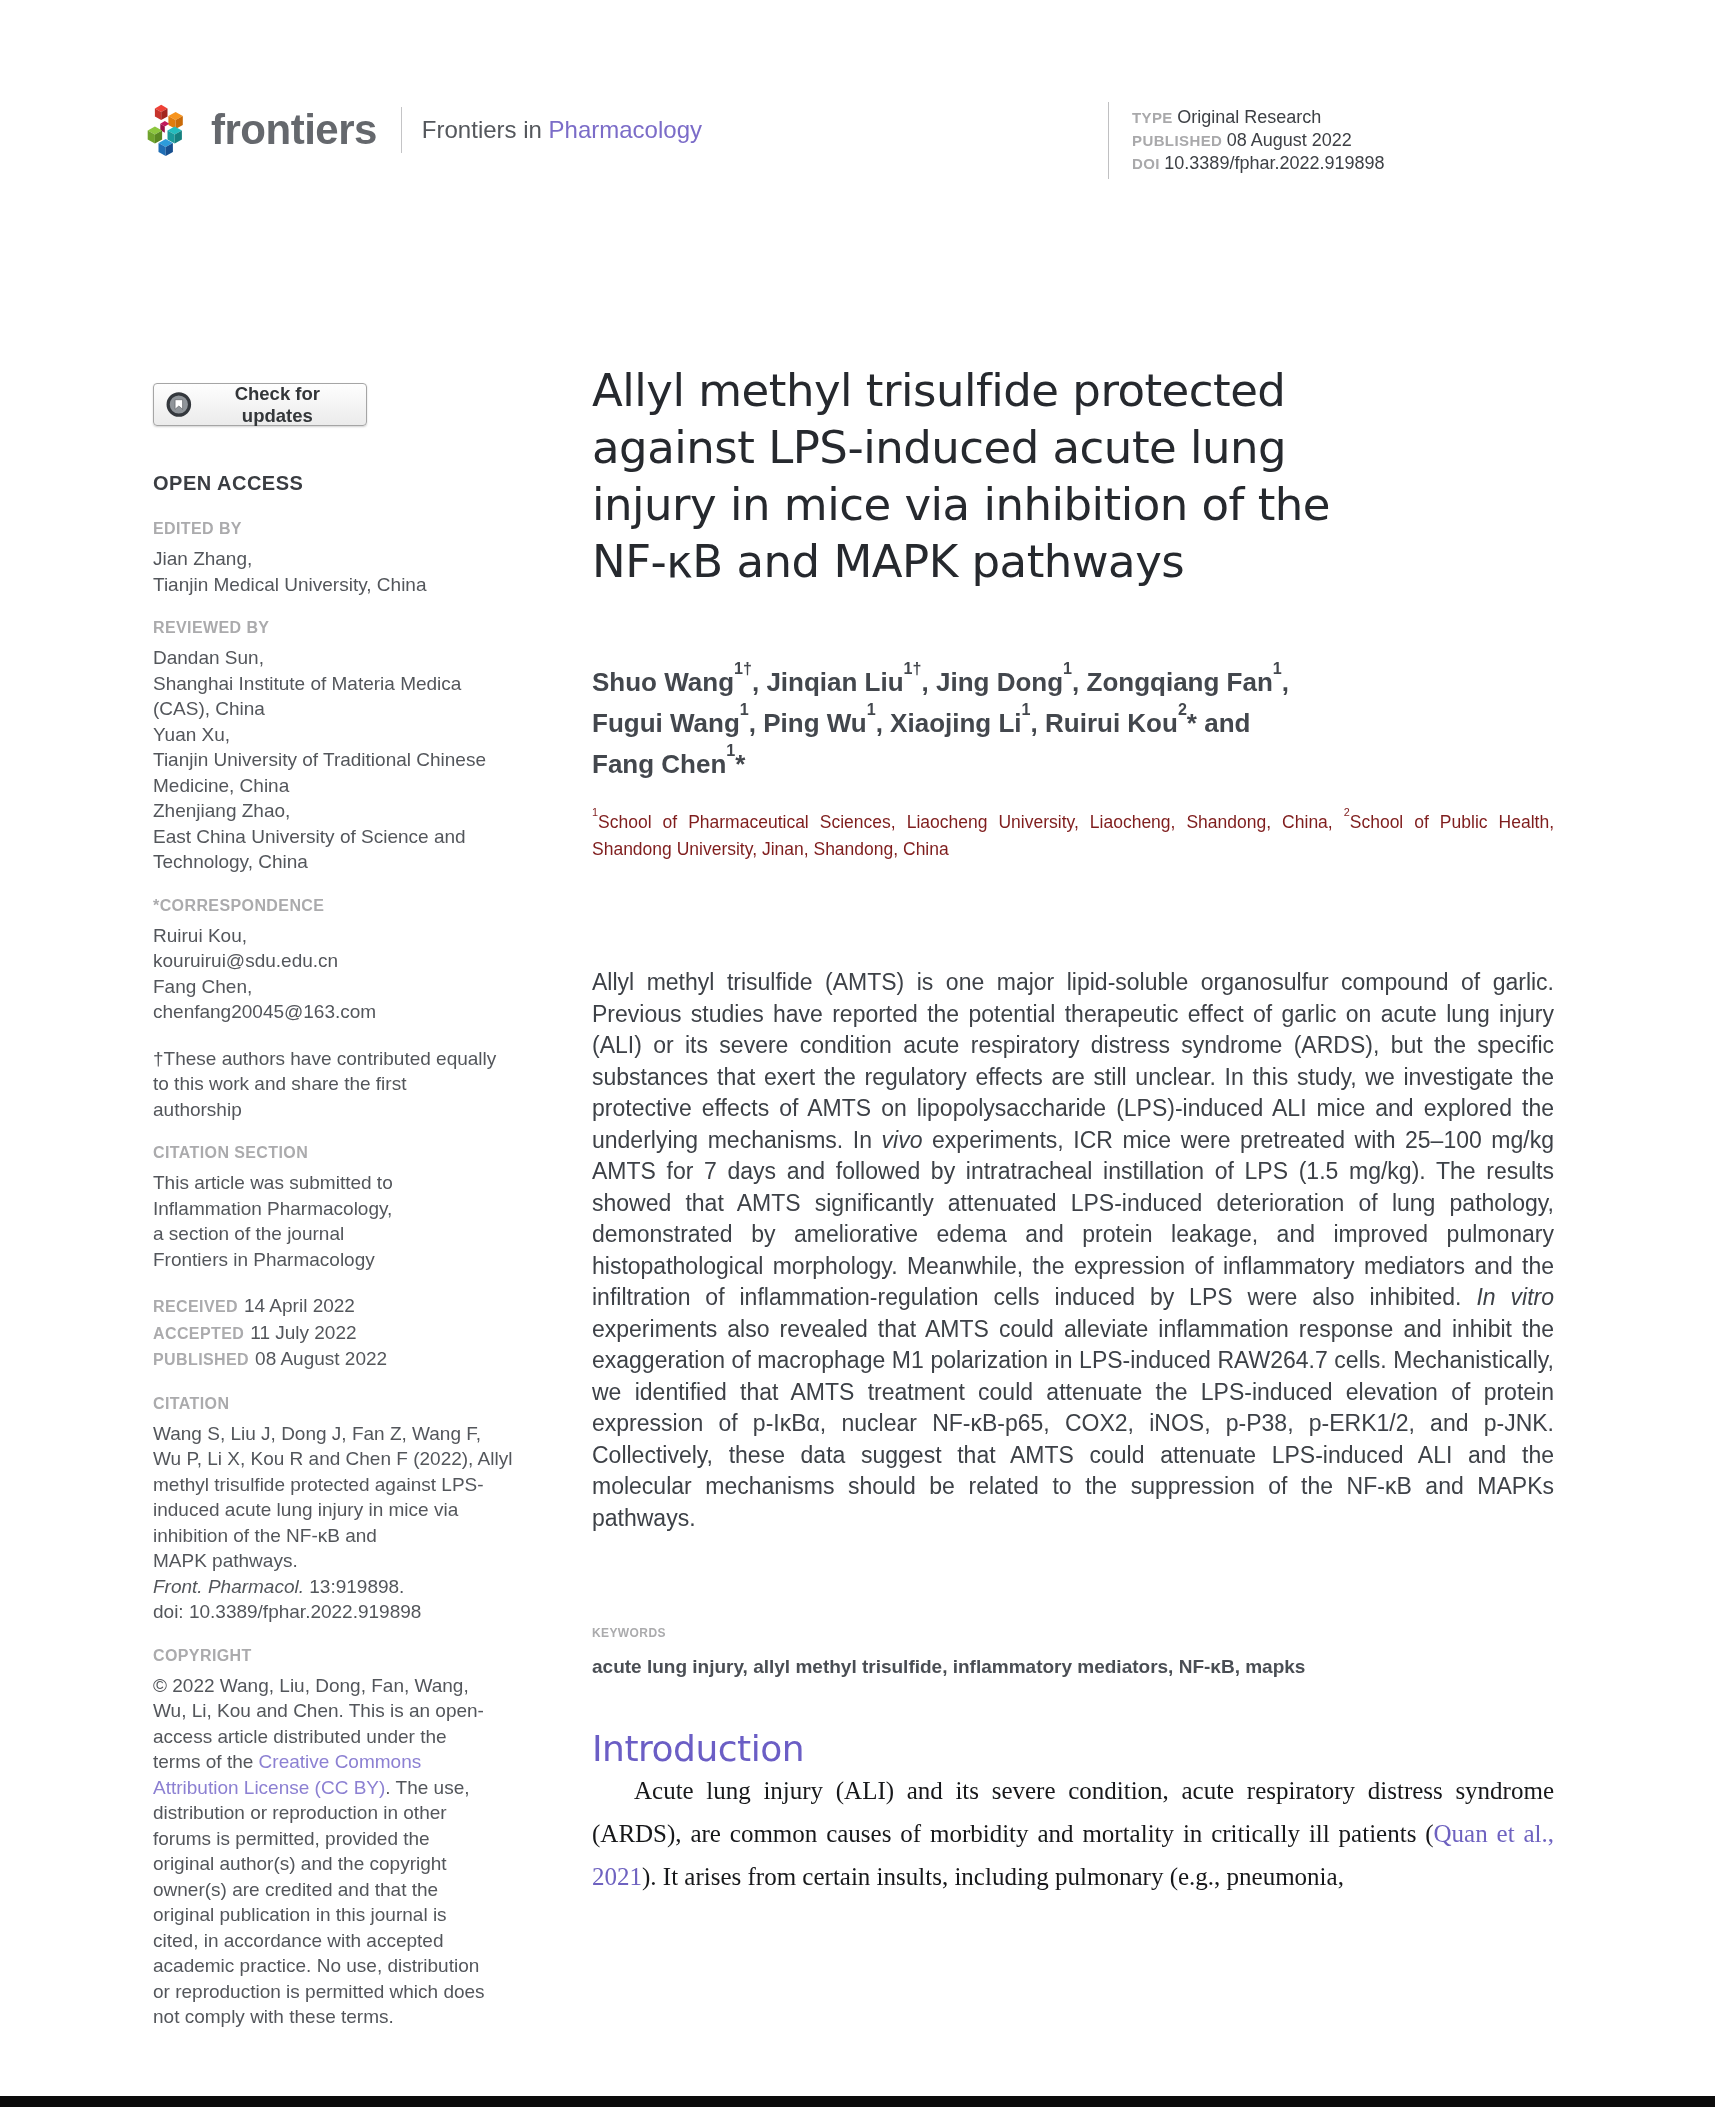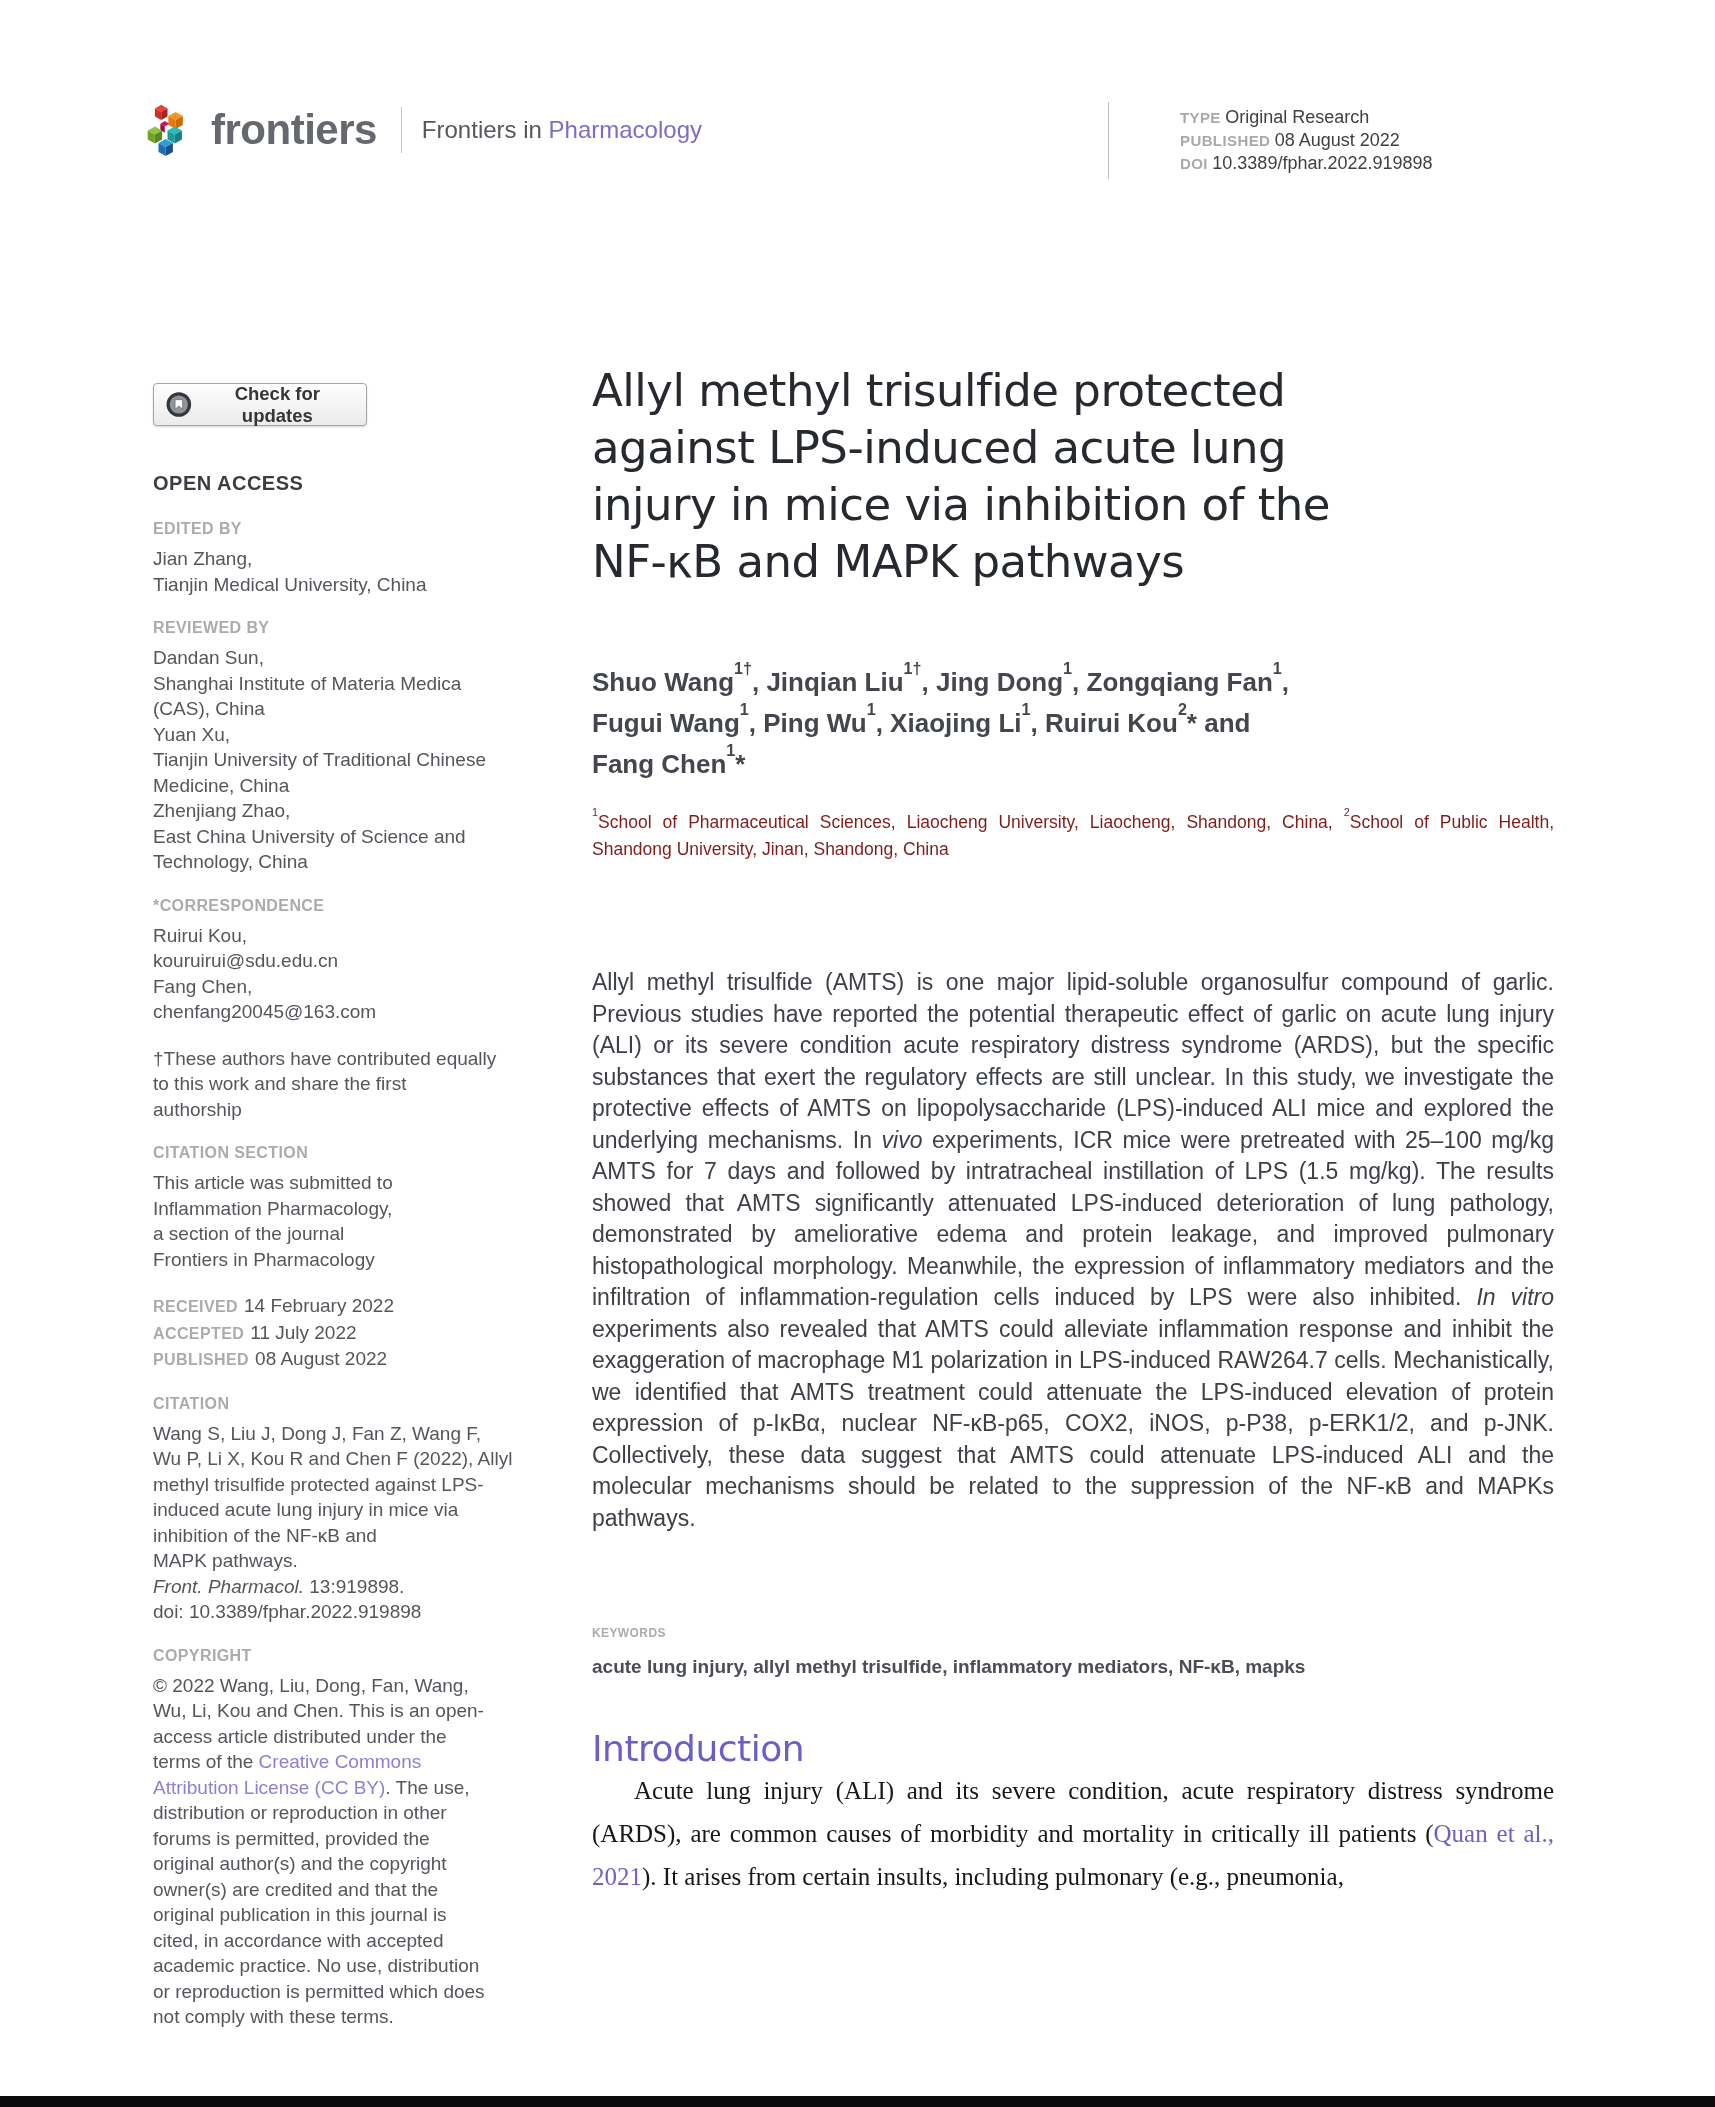--- a/index.html
+++ b/index.html
@@ -11,21 +11,21 @@
   .accent { color:#7b6cc8; }
 
   
   .logo-row { position:absolute; left:145px; top:100px; display:flex; align-items:center; }
   .logo-cubes { width:54px; height:60px; margin-right:12px; }
   .brand { font-size:42px; font-weight:bold; color:#65686d; letter-spacing:-0.5px; }
   .hdr-vdiv { width:1px; height:46px; background:#c4c4c6; margin:0 20px 0 24px; }
   .journal { font-size:24px; color:#54575c; }
 
   .meta { position:absolute; left:1108px; top:102px; border-left:1px solid #c0c0c2; padding:4px 0 4px 23px; }
-  .meta-row { line-height:23px; white-space:nowrap;margin-left:48px; }
+  .meta-row { line-height:23px; white-space:nowrap; }
   .meta-label { font-size:15px; font-weight:bold; color:#a9a9ab; letter-spacing:0.4px; }
   .meta-value { font-size:18px; color:#3d4045; }
 
   
   .check-updates {
     position:absolute; left:153px; top:383px; width:214px; height:43px;
     display:flex; align-items:center; gap:9px; padding:0 12px;
     border:1px solid #a5a5a5; border-radius:4px;
     background:linear-gradient(#fefefe,#ebebeb);
     box-shadow:0 1px 2px rgba(0,0,0,0.18);
@@ -168,21 +168,21 @@
     <div class="sb-block">
       <div class="sb-label">CITATION SECTION</div>
       <div class="sb-text">This article was submitted to
 Inflammation Pharmacology,
 a section of the journal
 Frontiers in Pharmacology</div>
     </div>
 
     <div class="sb-block">
       <div class="date-row">
-        <span class="date-label">RECEIVED</span><span class="date-val">14 February 2022</span>
+        <span class="date-label">RECEIVED</span><span class="date-val">14 April 2022</span>
       </div>
       <div class="date-row">
         <span class="date-label">ACCEPTED</span><span class="date-val">11 July 2022</span>
       </div>
       <div class="date-row">
         <span class="date-label">PUBLISHED</span><span class="date-val">08 August 2022</span>
       </div>
     </div>
 
     <div class="sb-block">

